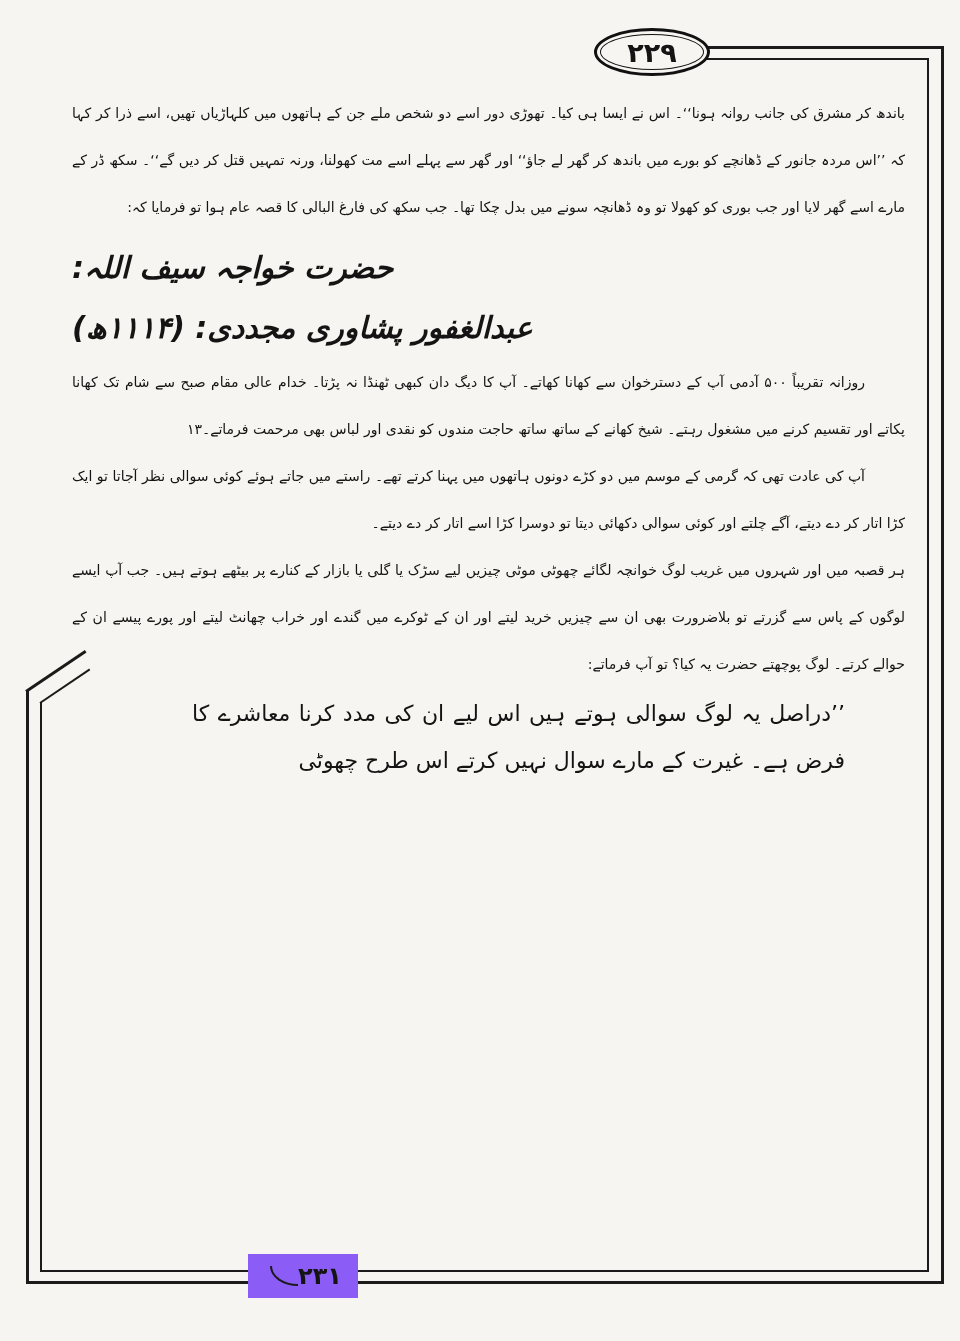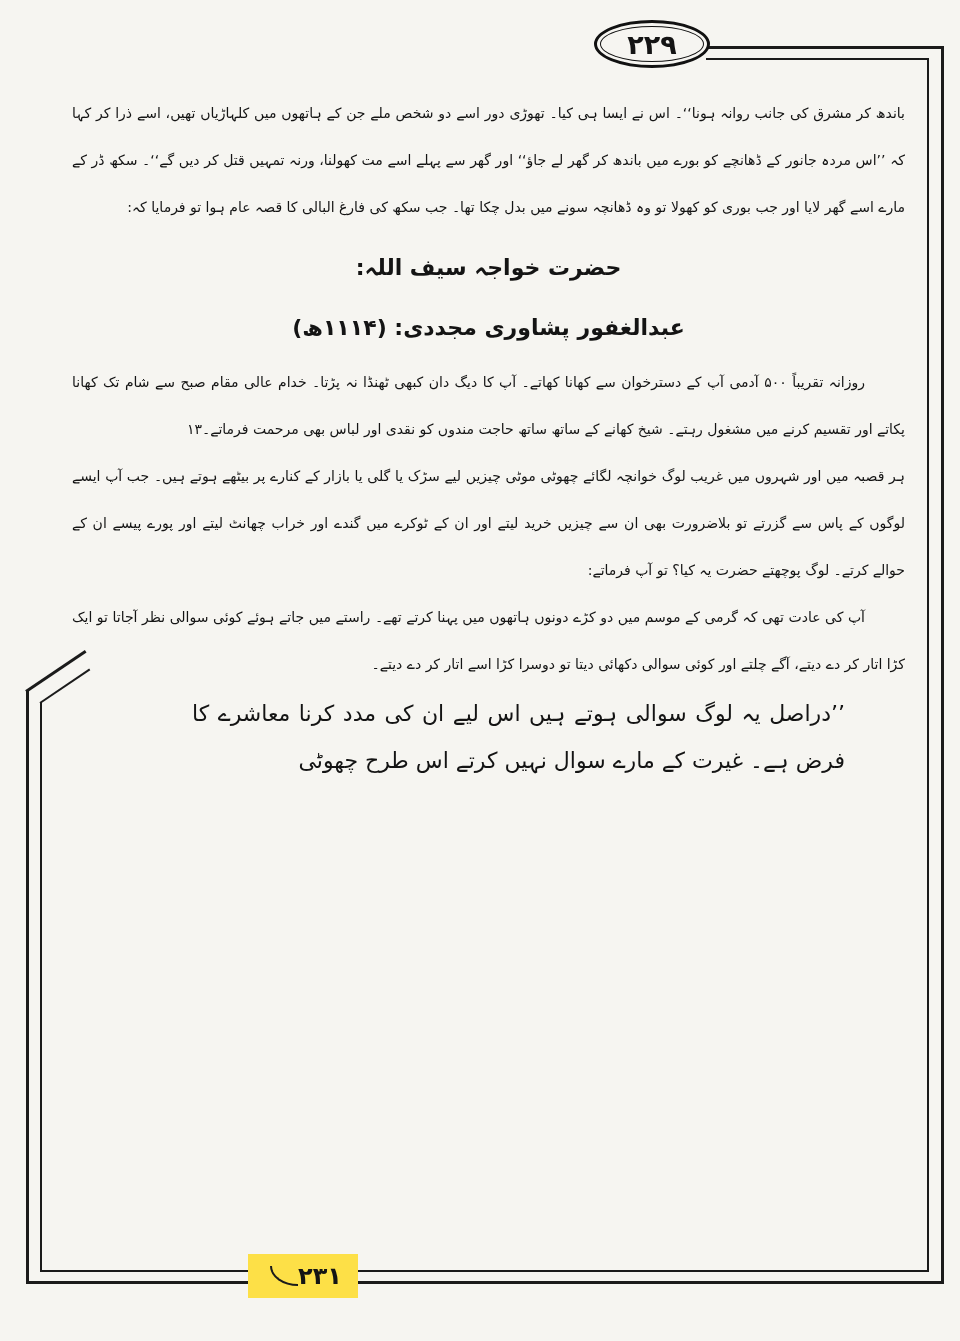--- a/index.html
+++ b/index.html
@@ -37,21 +37,21 @@
   .rule-left-cap-inner {
     left: 40px; top: 702px; width: 60px; height: 2px;
     transform-origin: left center; transform: rotate(-34deg);
   }
   .rule-bottom-outer { left: 26px;  top: 1281px; width: 918px; height: 3px; }
   .rule-bottom-inner { left: 40px;  top: 1270px; width: 889px; height: 2px; }
 
   
   .page-num-oval {
     position: absolute;
-    left: 594px; top: 20px;
+    left: 594px; top: 28px;
     width: 116px; height: 48px;
     border: 3px solid #111;
     border-radius: 50%;
     background: #f6f5f1;
     box-sizing: border-box;
     z-index: 3;
   }
   .page-num-oval .inner-ring {
     position: absolute;
     inset: 3px;
@@ -67,21 +67,21 @@
     font-size: 27px;
     font-weight: bold;
     letter-spacing: 2px;
   }
 
   
   .catchword-box {
     position: absolute;
     left: 248px; top: 1254px;
     width: 110px; height: 44px;
-    background: #fde047;
+    background: #8b5cf6;
     z-index: 3;
     display: flex;
     align-items: center;
     justify-content: center;
   }
   .catchword-curve {
     width: 26px; height: 18px;
     border-bottom: 2.5px solid #1b1b1b;
     border-left: 2.5px solid #1b1b1b;
     border-bottom-left-radius: 100% 100%;
@@ -110,24 +110,25 @@
   p.indent { text-indent: 40px; }
   .quote-line {
     margin: 0;
     font-size: 22px;
     line-height: 47px;
     padding-right: 46px;
     text-align: right;
   }
   h2.head {
     margin: 14px 0 8px 0;
-    font-size: 22px;
+    font-size: 30px;
     line-height: 46px;
     font-weight: bold;
-    text-align: center;
+    text-align: left;
+    font-style: italic;
   }
   .quote-block {
     margin: 2px 60px 0 120px;
     font-size: 22px;
     line-height: 47px;
     text-align: justify;
   }
 </style>
 </head>
 <body>
@@ -152,22 +153,22 @@
 
   <div class="text-col">
 
     <p class="body">باندھ کر مشرق کی جانب روانہ ہونا‘‘۔ اس نے ایسا ہی کیا۔ تھوڑی دور اسے دو شخص ملے جن کے ہاتھوں میں کلہاڑیاں تھیں، اسے ذرا کر کہا کہ ’’اس مردہ جانور کے ڈھانچے کو بورے میں باندھ کر گھر لے جاؤ‘‘ اور گھر سے پہلے اسے مت کھولنا، ورنہ تمہیں قتل کر دیں گے‘‘۔ سکھ ڈر کے مارے اسے گھر لایا اور جب بوری کو کھولا تو وہ ڈھانچہ سونے میں بدل چکا تھا۔ جب سکھ کی فارغ البالی کا قصہ عام ہوا تو فرمایا کہ:</p>
 
     <h2 class="head">حضرت خواجہ سیف اللہ:</h2>
 
     <h2 class="head">عبدالغفور پشاوری مجددی: (۱۱۱۴ھ)</h2>
     <p class="body indent">روزانہ تقریباً ۵۰۰ آدمی آپ کے دسترخوان سے کھانا کھاتے۔ آپ کا دیگ دان کبھی ٹھنڈا نہ پڑتا۔ خدام عالی مقام صبح سے شام تک کھانا پکاتے اور تقسیم کرنے میں مشغول رہتے۔ شیخ کھانے کے ساتھ ساتھ حاجت مندوں کو نقدی اور لباس بھی مرحمت فرماتے۔۱۳</p>
 
+    <p class="body indent">آپ کی عادت تھی کہ گرمی کے موسم میں دو کڑے دونوں ہاتھوں میں پہنا کرتے تھے۔ راستے میں جاتے ہوئے کوئی سوالی نظر آجاتا تو ایک کڑا اتار کر دے دیتے، آگے چلتے اور کوئی سوالی دکھائی دیتا تو دوسرا کڑا اسے اتار کر دے دیتے۔</p>
     <p class="body">ہر قصبہ میں اور شہروں میں غریب لوگ خوانچہ لگائے چھوٹی موٹی چیزیں لیے سڑک یا گلی یا بازار کے کنارے پر بیٹھے ہوتے ہیں۔ جب آپ ایسے لوگوں کے پاس سے گزرتے تو بلاضرورت بھی ان سے چیزیں خرید لیتے اور ان کے ٹوکرے میں گندے اور خراب چھانٹ لیتے اور پورے پیسے ان کے حوالے کرتے۔ لوگ پوچھتے حضرت یہ کیا؟ تو آپ فرماتے:</p>
-    <p class="body indent">آپ کی عادت تھی کہ گرمی کے موسم میں دو کڑے دونوں ہاتھوں میں پہنا کرتے تھے۔ راستے میں جاتے ہوئے کوئی سوالی نظر آجاتا تو ایک کڑا اتار کر دے دیتے، آگے چلتے اور کوئی سوالی دکھائی دیتا تو دوسرا کڑا اسے اتار کر دے دیتے۔</p>
 
     <div class="quote-block">’’دراصل یہ لوگ سوالی ہوتے ہیں اس لیے ان کی مدد کرنا معاشرے کا فرض ہے۔ غیرت کے مارے سوال نہیں کرتے اس طرح چھوٹی</div>
 
   </div>
 
   <div class="catchword-box">
     <span class="catchword">۲۳۱</span>
     <span class="catchword-curve"></span>
   </div>
 

